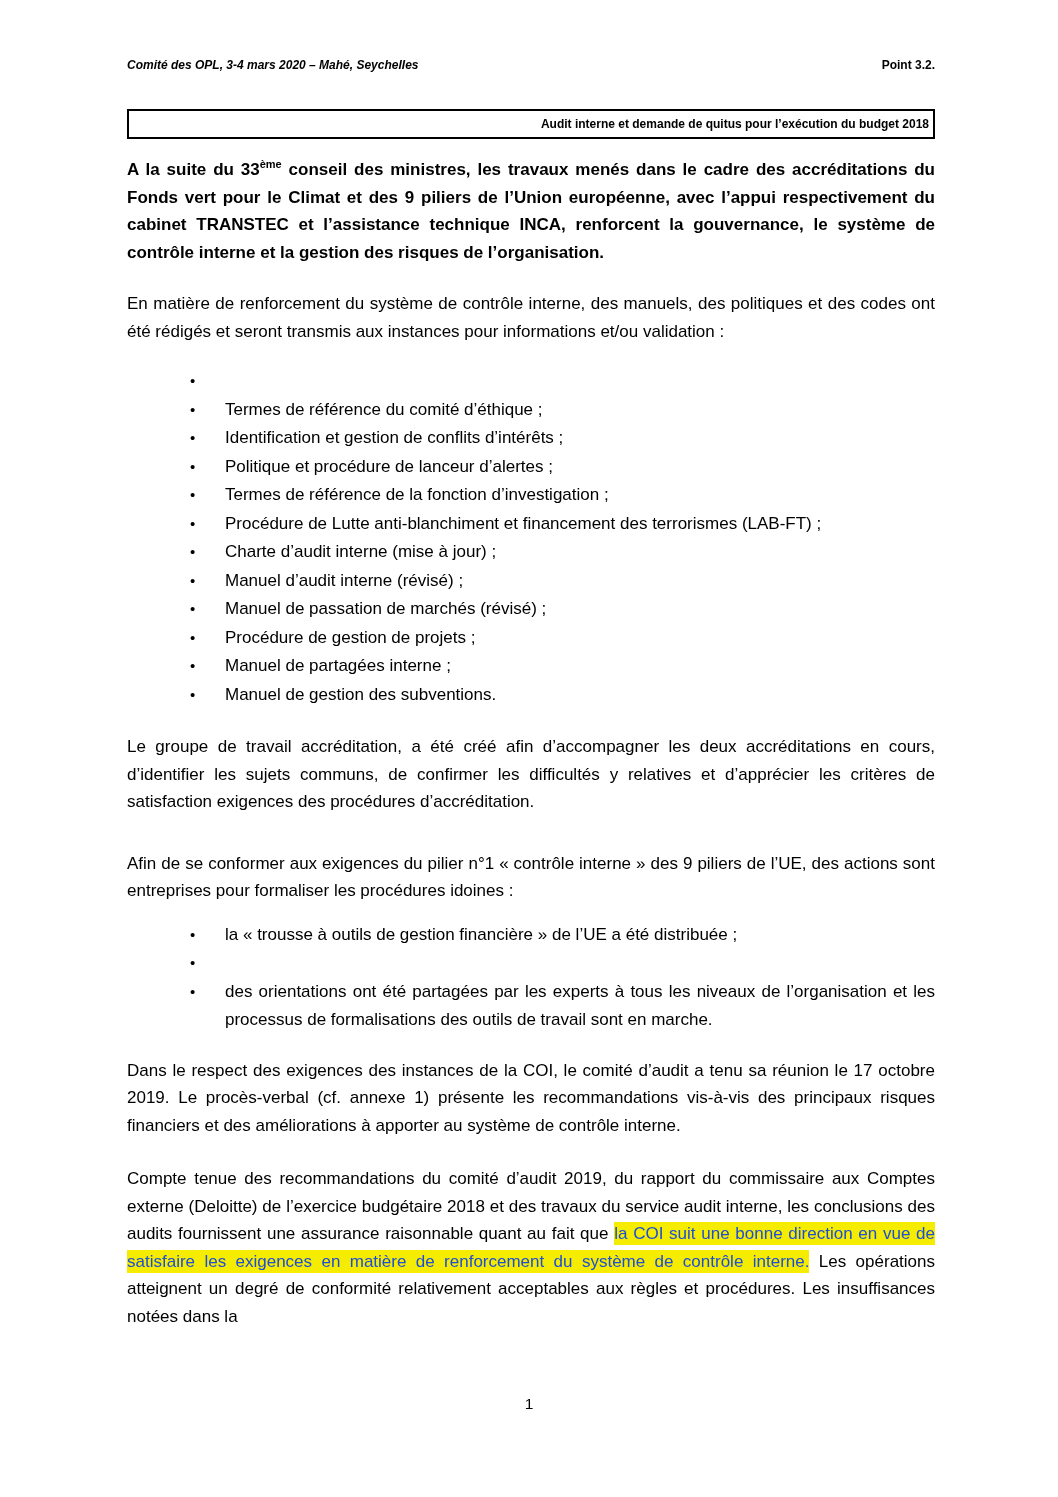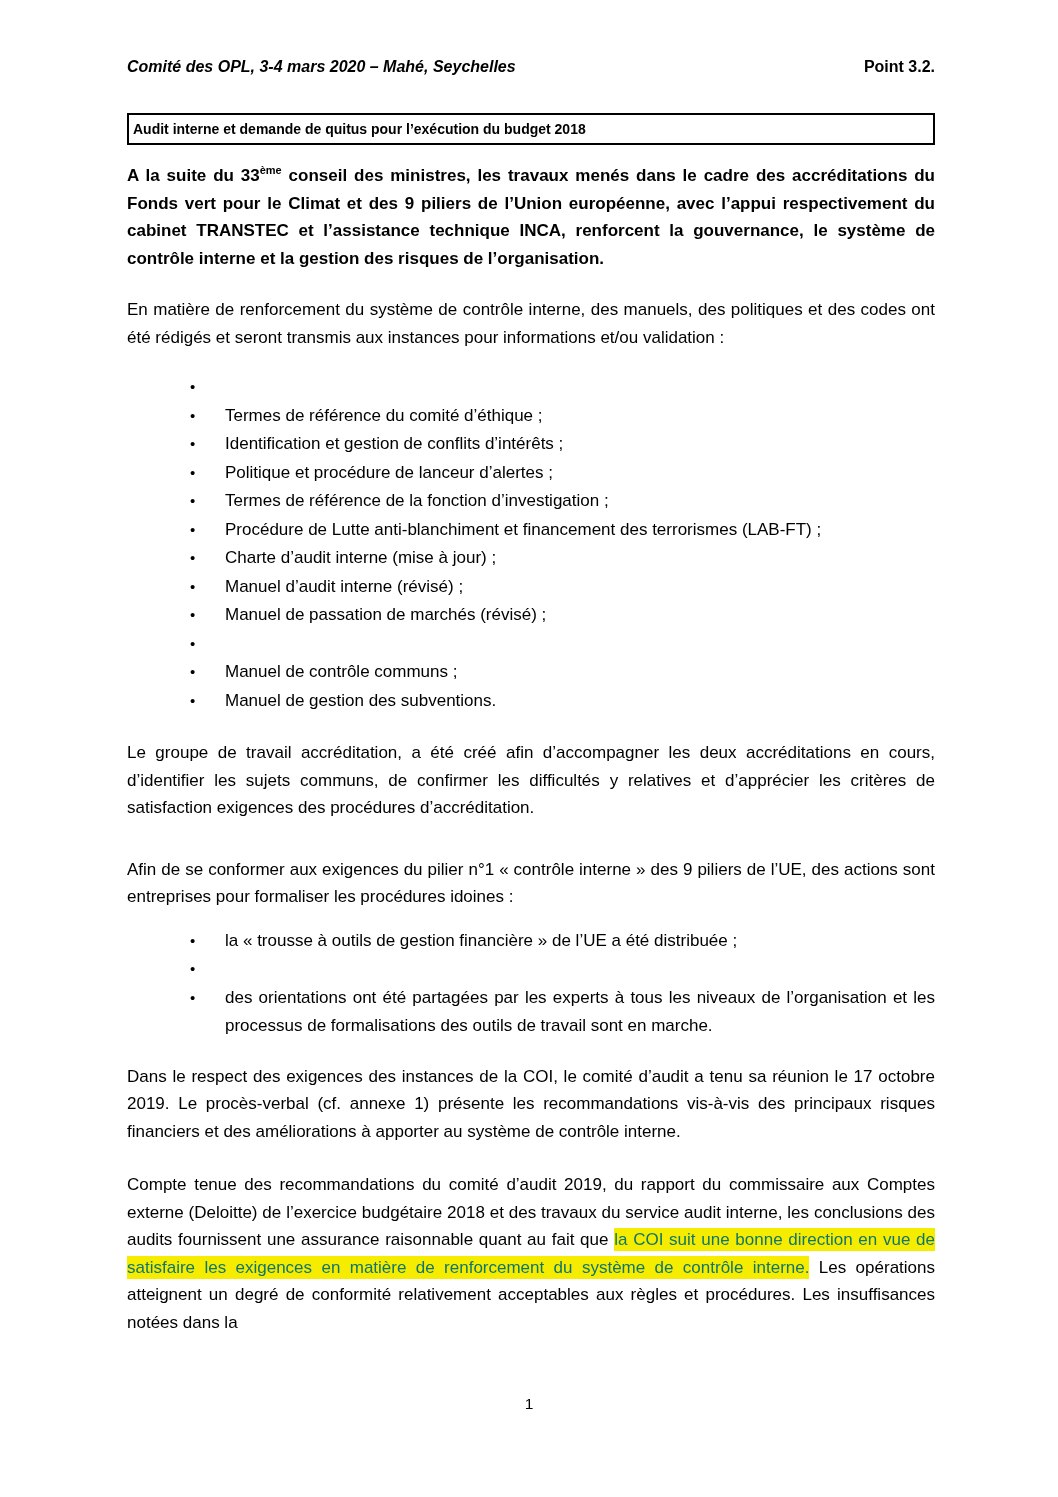--- a/index.html
+++ b/index.html
@@ -12,30 +12,30 @@
     background: #ffffff;
     color: #000000;
     font-family: "Liberation Sans", sans-serif;
     padding: 58px 123px 0 127px;
     overflow: hidden;
   }
   .doc-header {
     display: flex;
     justify-content: space-between;
     align-items: baseline;
-    font-size: 16px;
+    font-size: 12px;
     font-weight: bold;
     margin-bottom: 37px;
   }
   .header-left { font-style: italic; }
   .title-box {
     border: 2px solid #000000;
-    text-align: left;
+    text-align: right;
     font-weight: bold;
-    font-size: 14px;
+    font-size: 12px;
     padding: 6px 4px;
     margin-bottom: 17px;
   }
   .para {
     font-size: 17px;
     line-height: 27.5px;
     text-align: justify;
     margin-bottom: 24px;
   }
   .para.bold { font-weight: bold; }
@@ -60,21 +60,21 @@
     flex: 0 0 35px;
     width: 35px;
     font-size: 15px;
   }
   .bullet-text {
     flex: 1;
     text-align: justify;
   }
   mark {
     background: #f5ec00;
-    color: #0f766e;
+    color: #1d4ed8;
     padding: 2px 0;
   }
   .page-number {
     position: absolute;
     left: 0;
     right: 0;
     bottom: 84px;
     text-align: center;
     font-size: 15.5px;
   }
@@ -138,25 +138,26 @@
         <span class="bullet-text">Manuel d’audit interne (révisé) ;</span>
       </li>
 
       <li class="bullet-item">
         <span class="bullet-marker">•</span>
         <span class="bullet-text">Manuel de passation de marchés (révisé) ;</span>
       </li>
 
       <li class="bullet-item">
         <span class="bullet-marker">•</span>
+        <span class="bullet-text">Procédure de gestion de projets ;</span>
       </li>
 
       <li class="bullet-item">
         <span class="bullet-marker">•</span>
-        <span class="bullet-text">Manuel de contrôle communs ;</span>
+        <span class="bullet-text">Manuel de partagées interne ;</span>
       </li>
 
       <li class="bullet-item">
         <span class="bullet-marker">•</span>
         <span class="bullet-text">Manuel de gestion des subventions.</span>
       </li>
     </ul>
 
   <p class="para" style="margin-bottom:34px">Le groupe de travail accréditation, a été créé afin d’accompagner les deux accréditations en cours, d’identifier les sujets communs, de confirmer les difficultés y relatives et d’apprécier les critères de satisfaction exigences des procédures d’accréditation.</p>
 

